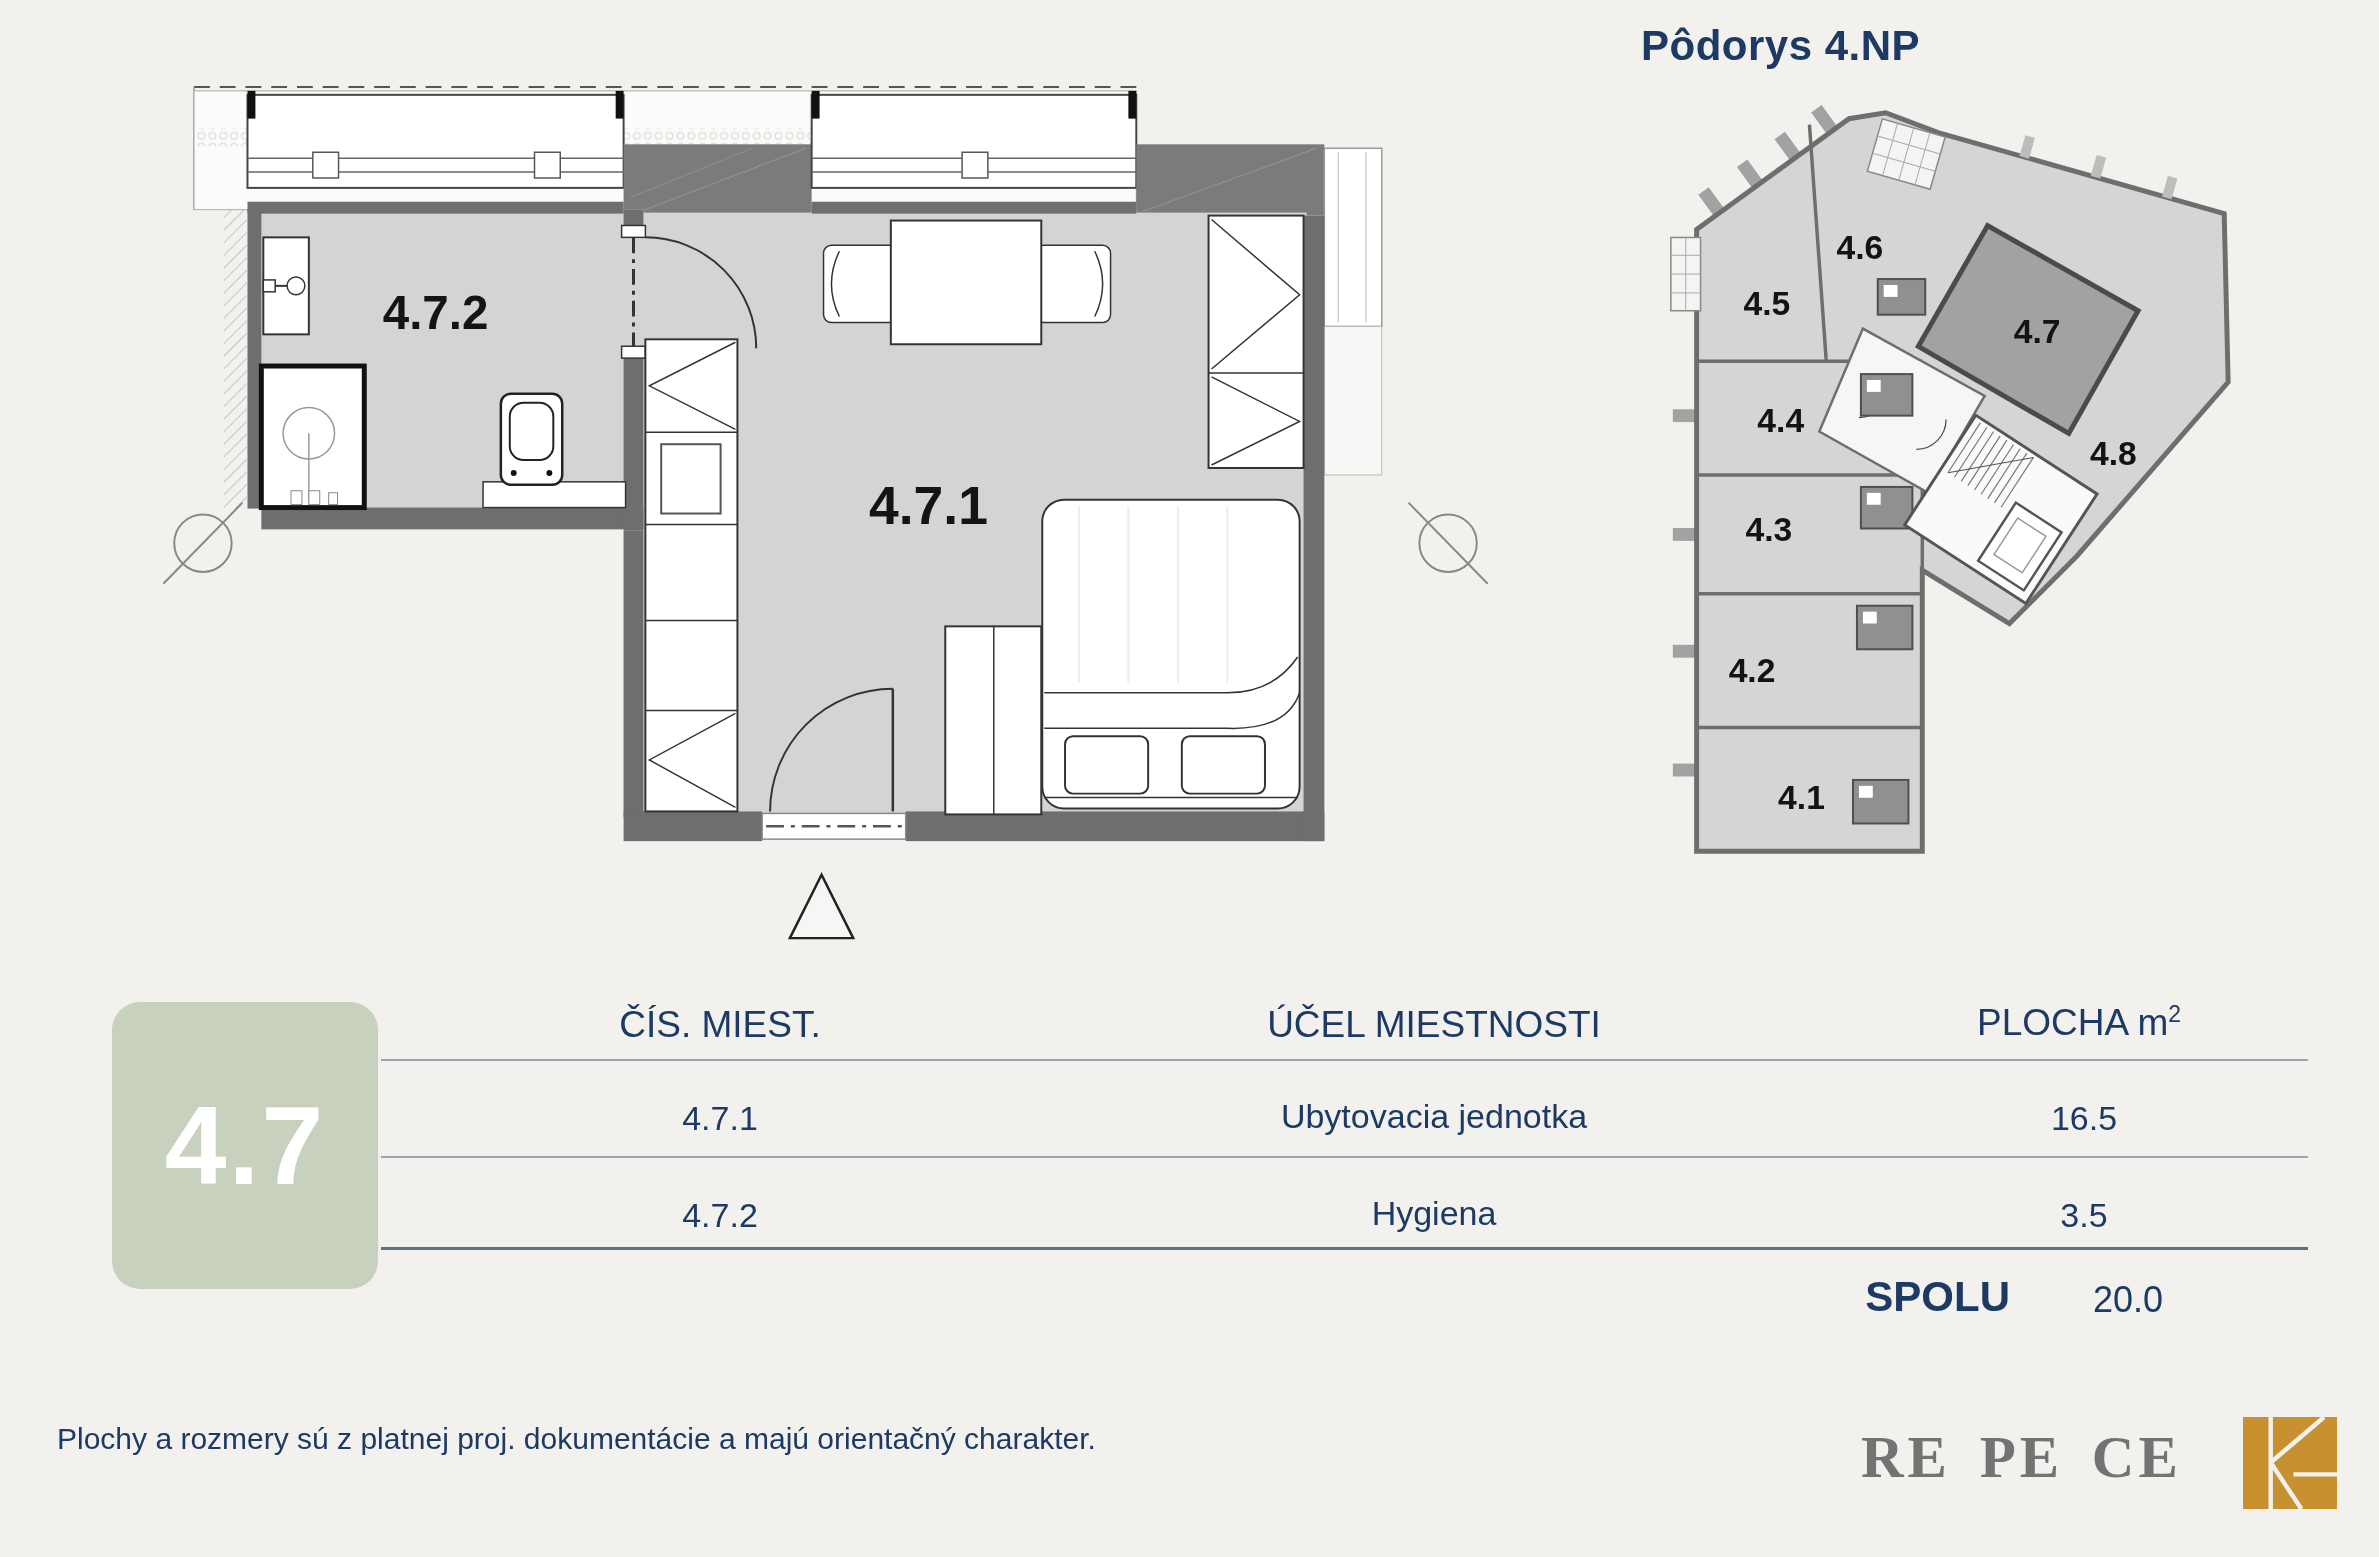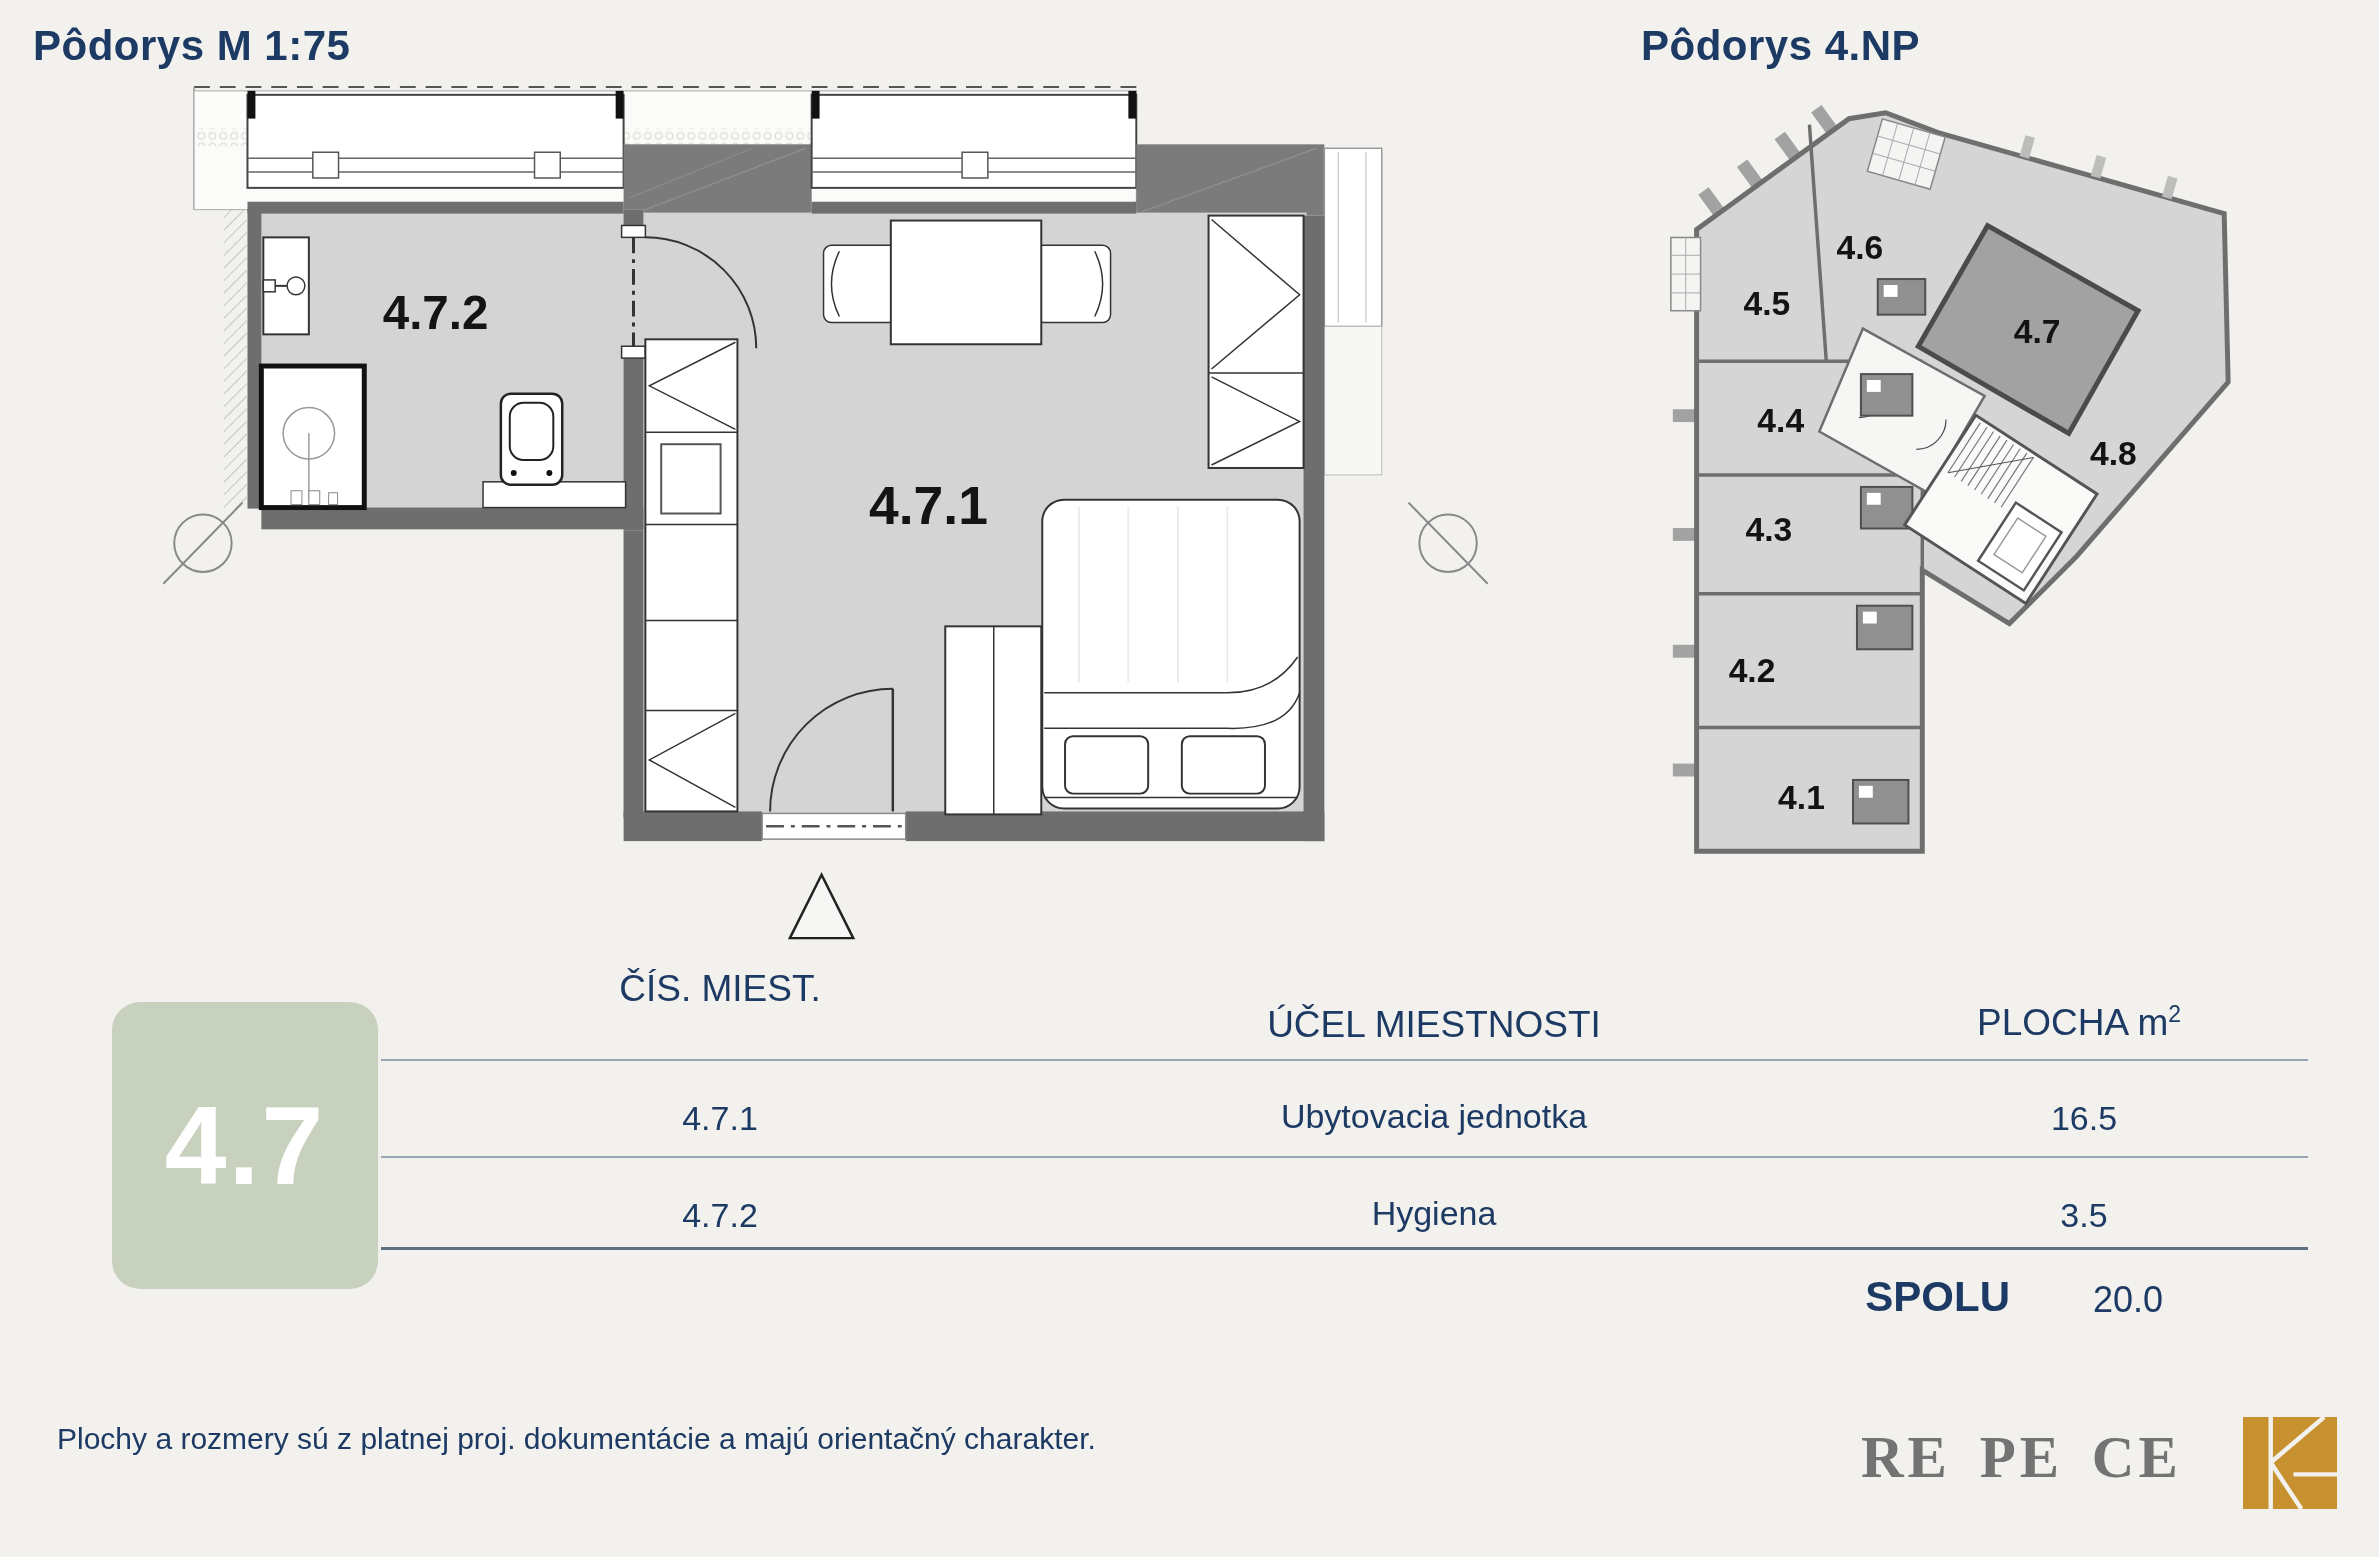--- a/index.html
+++ b/index.html
@@ -11,41 +11,40 @@
   svg.plan{position:absolute;}
   #detailPlan{left:158px;top:79px;}
   #overviewPlan{left:1643px;top:89px;}
   .badge{position:absolute;left:112px;top:1002px;width:266px;height:287px;background:#c8d1bd;
          border-radius:28px;display:flex;align-items:center;justify-content:center;}
   .badge span{color:#ffffff;font-size:111px;font-weight:700;letter-spacing:2px;}
   .tline{position:absolute;left:381px;width:1927px;height:2px;background:#98a6b4;}
   #l1{top:1059px;} #l2{top:1156px;}
   #l3{top:1247px;height:3px;background:#5e7082;}
   .th{position:absolute;transform:translateX(-50%);font-size:37px;font-weight:500;color:#1c3a63;white-space:nowrap;}
-  #h1{left:720px;top:968px;} #h2{left:1434px;top:1004px;} #h3{left:2079px;top:1002px;}
+  #h1{left:720px;top:1004px;} #h2{left:1434px;top:1004px;} #h3{left:2079px;top:1002px;}
   .sup{font-size:23px;position:relative;top:-13px;}
   .td{position:absolute;transform:translateX(-50%);font-size:34px;font-weight:400;color:#1c3a63;white-space:nowrap;}
   #c11{left:720px;top:1099px;} #c12{left:1434px;top:1097px;} #c13{left:2084px;top:1099px;text-align:right;}
   #c21{left:720px;top:1196px;} #c22{left:1434px;top:1194px;} #c23{left:2084px;top:1196px;}
   #spolu{position:absolute;right:369px;top:1273px;font-size:42px;font-weight:600;color:#1c3a63;}
   #total{position:absolute;left:2084px;transform:translateX(-50%);top:1279px;font-size:36px;color:#1c3a63;margin-left:44px;}
   .wm{position:absolute;left:61px;top:1416px;color:#ffffff;opacity:.88;font-size:54px;font-weight:800;
       letter-spacing:5px;white-space:nowrap;}
   .disc{position:absolute;left:57px;color:#1c3a63;font-size:30px;font-weight:500;white-space:nowrap;}
   #d1{top:1422px;} #d2{top:1463px;}
   .brand{position:absolute;left:1861px;top:1423px;font-family:"Liberation Serif",serif;font-size:59px;
          font-weight:600;color:#737373;letter-spacing:4px;word-spacing:10px;white-space:nowrap;}
   .logo{position:absolute;left:2243px;top:1417px;width:94px;height:92px;}
 </style>
 </head>
 <body>
 
 <div class="page">
 
-  <div class="title" id="titleL">Pôdorys M 1:75</div>
   <div class="title" id="titleR">Pôdorys 4.NP</div>
 
   <svg class="plan" id="detailPlan" width="1337" height="871" viewBox="160 80 1350 880">
     <defs>
       <pattern id="dots" width="11" height="11" patternUnits="userSpaceOnUse">
         <circle cx="5.5" cy="5.5" r="3.6" fill="none" stroke="#cfcfcb" stroke-width="1"></circle>
       </pattern>
       <pattern id="hatch" width="9" height="9" patternUnits="userSpaceOnUse" patternTransform="rotate(45)">
         <line x1="0" y1="0" x2="0" y2="9" stroke="#c4c4c0" stroke-width="2"></line>
       </pattern>

